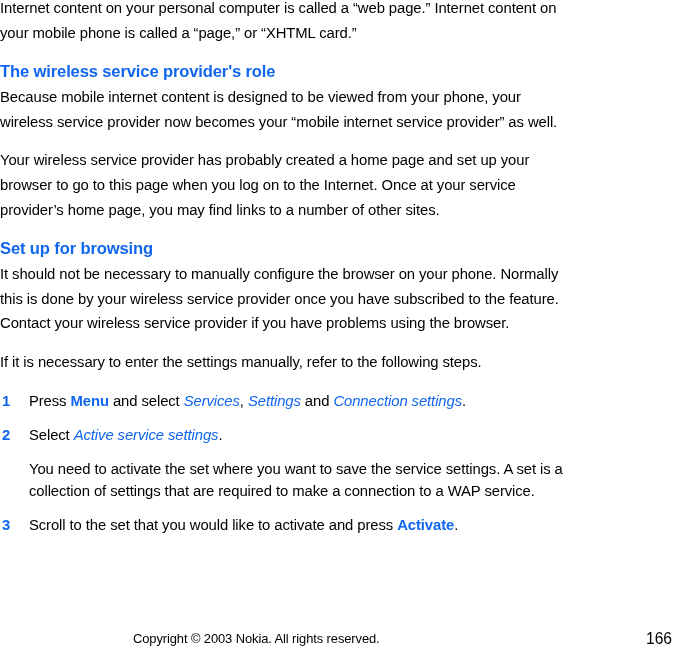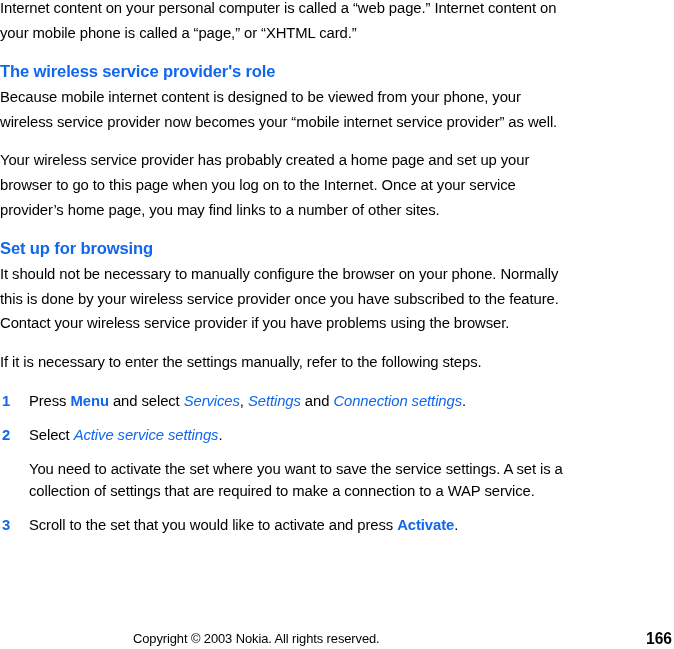--- a/index.html
+++ b/index.html
@@ -125,21 +125,21 @@
     color: #000000;
     transform: scaleX(0.965);
     transform-origin: left top;
   }
   .footer-pagenum {
     position: absolute;
     right: 2px;
     top: 0;
     font-size: 15.6px;
     line-height: 21px;
-    font-weight: bold;
+    font-weight: normal;
     color: #000000;
   }
 </style>
 </head>
 <body>
 
 <div class="page">
 
   <div class="content">
 

